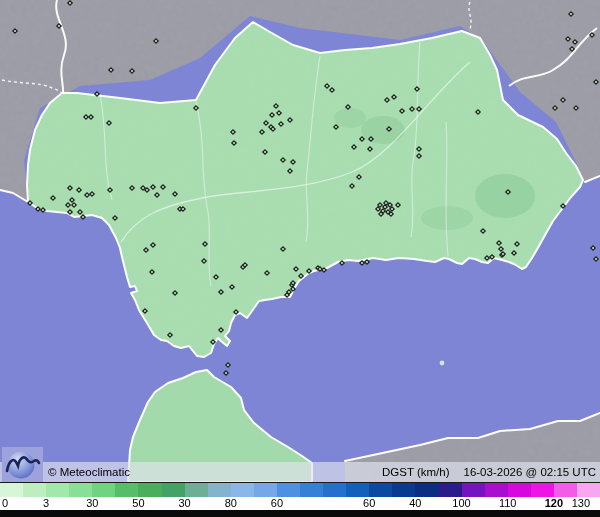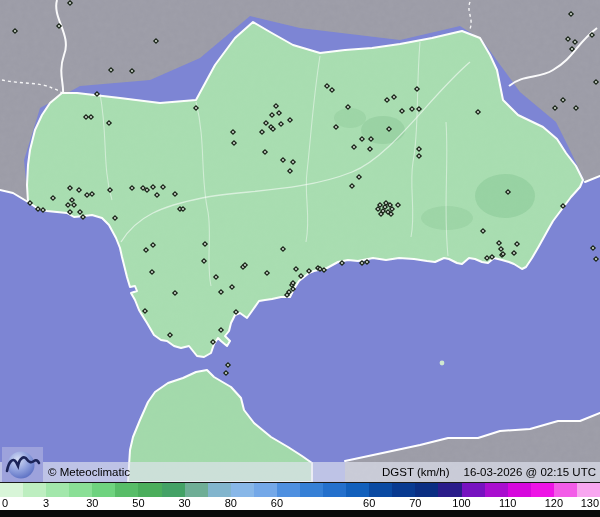--- a/index.html
+++ b/index.html
@@ -715,21 +715,21 @@
   <div id="scale-ticks">
       <span class="tick" style="left: 2px;">0</span>
       <span class="tick" style="left: 46.1538px; transform: translateX(-50%);">3</span>
       <span class="tick" style="left: 92.3077px; transform: translateX(-50%);">30</span>
       <span class="tick" style="left: 138.462px; transform: translateX(-50%);">50</span>
       <span class="tick" style="left: 184.615px; transform: translateX(-50%);">30</span>
       <span class="tick" style="left: 230.769px; transform: translateX(-50%);">80</span>
       <span class="tick" style="left: 276.923px; transform: translateX(-50%);">60</span>
       <span class="tick" style="left: 323px; transform: translateX(-50%); margin-top: 44px;">70</span>
       <span class="tick" style="left: 369.231px; transform: translateX(-50%);">60</span>
-      <span class="tick" style="left: 415.385px; transform: translateX(-50%);">70</span>
+      <span class="tick" style="left: 415.385px; transform: translateX(-50%);">40</span>
       <span class="tick" style="left: 461.538px; transform: translateX(-50%);">100</span>
       <span class="tick" style="left: 507.692px; transform: translateX(-50%);">110</span>
-      <span class="tick" style="left: 553.846px; transform: translateX(-50%);">120</span>
-      <span class="tick" style="right: 1px;">130</span>
+      <span class="tick" style="left: 553.846px; transform: translateX(-50%); font-weight: bold;">120</span>
+      <span class="tick" style="right: 10px;">130</span>
     </div>
   <div id="bottom-strip"></div>
 
 </div>
 
 </body></html>

